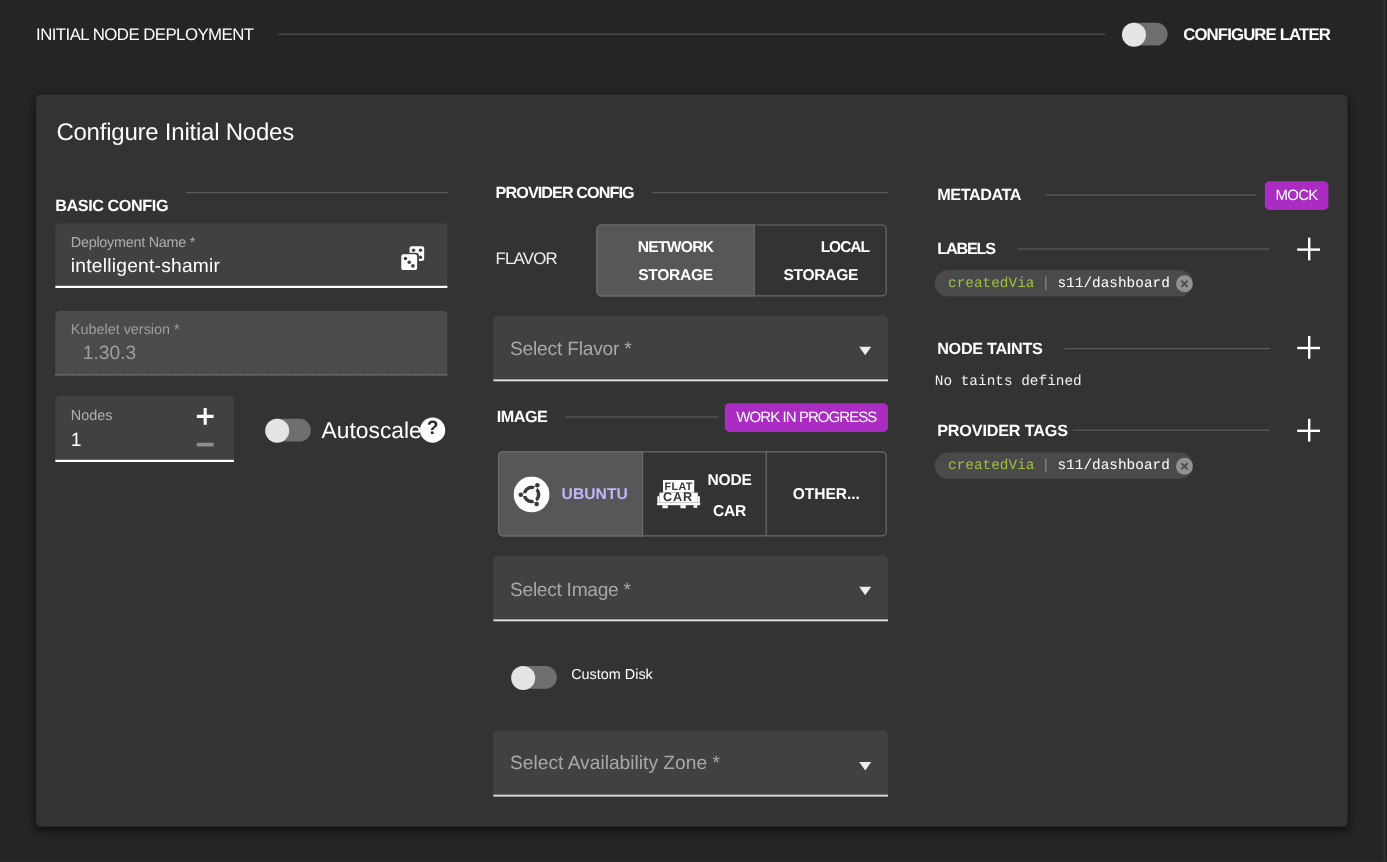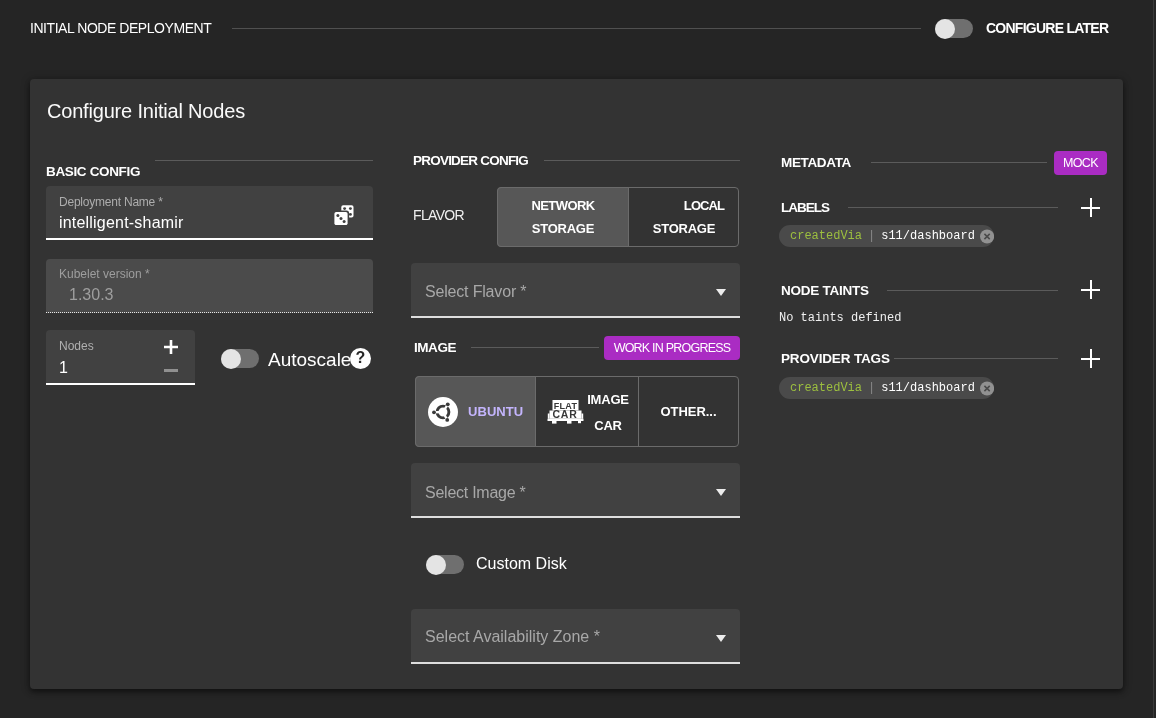--- a/index.html
+++ b/index.html
@@ -115,32 +115,32 @@
     <rect x="2.5" y="10.5" width="32" height="8.3" fill="#fff"></rect>
     <rect x="0.5" y="18.8" width="36" height="2.2" fill="#fff"></rect>
     <rect x="5" y="21" width="4.5" height="2.6" fill="#fff"></rect>
     <rect x="20" y="21" width="4.5" height="2.6" fill="#fff"></rect>
     <rect x="31" y="21" width="3" height="2.2" fill="#fff"></rect>
     <rect x="0.8" y="13.5" width="1.7" height="5.3" fill="#fff"></rect>
     <rect x="34.5" y="13.5" width="1.7" height="5.3" fill="#fff"></rect>
     <text x="18.5" y="8.6" text-anchor="middle" font-family="Liberation Sans" font-size="9" font-weight="700" fill="#373737" letter-spacing="0.3">FLAT</text>
     <text x="18" y="17.8" text-anchor="middle" font-family="Liberation Sans" font-size="10.5" font-weight="700" fill="#373737" letter-spacing="0.8">CAR</text>
   </svg>
-  <div class="abs" style="left:587px; top:386.5px; width:42px; text-align:center; color:#fff; font-size:13px; font-weight:700; letter-spacing:-0.2px; line-height:26px;">IMAGE CAR</div>
+  <div class="abs" style="left:587px; top:386.5px; width:42px; text-align:center; color:#fff; font-size:13px; font-weight:700; letter-spacing:-0.2px; line-height:26px;">NODE CAR</div>
 
   <div class="abs" style="left:638px; top:376px; width:101px; height:71px; display:flex; align-items:center; justify-content:center; color:#fff; font-size:13px; font-weight:700; letter-spacing:-0.05px;">OTHER...</div>
 
   <div class="fld" style="left:411px; top:463px; width:329px; height:55px; border-bottom:2px solid #dedede;"></div>
   <div class="abs" style="left:425px; top:484px; color:#a8a8a8; font-size:16px; letter-spacing:-0.25px;">Select Image *</div>
   <div class="caret" style="left:715.5px; top:489px;"></div>
 
   <div class="switch" style="left:426px; top:555px;">
     <div class="knob"></div>
   </div>
-  <div class="abs" style="left:476px; top:555px; color:#fff; font-size:16px;">Custom Disk</div>
+  <div class="abs" style="left:476px; top:555px; color:#fff; font-size:12px;">Custom Disk</div>
 
   <div class="fld" style="left:411px; top:609px; width:329px; height:55px; border-bottom:2px solid #dedede;"></div>
   <div class="abs" style="left:425px; top:628px; color:#a8a8a8; font-size:16px;">Select Availability Zone *</div>
   <div class="caret" style="left:715.5px; top:635px;"></div>
 
   <div class="hdr abs" style="left:781px; top:155px; letter-spacing:-0.35px;">METADATA</div>
   <div class="hline" style="left:871px; top:162px; width:176px;"></div>
   <div class="badge" style="left:1054px; top:151px; width:53px; height:24px; font-size:12.5px; letter-spacing:-0.6px;">MOCK</div>
 
   <div class="hdr abs" style="left:781px; top:200px; letter-spacing:-1.0px;">LABELS</div>

